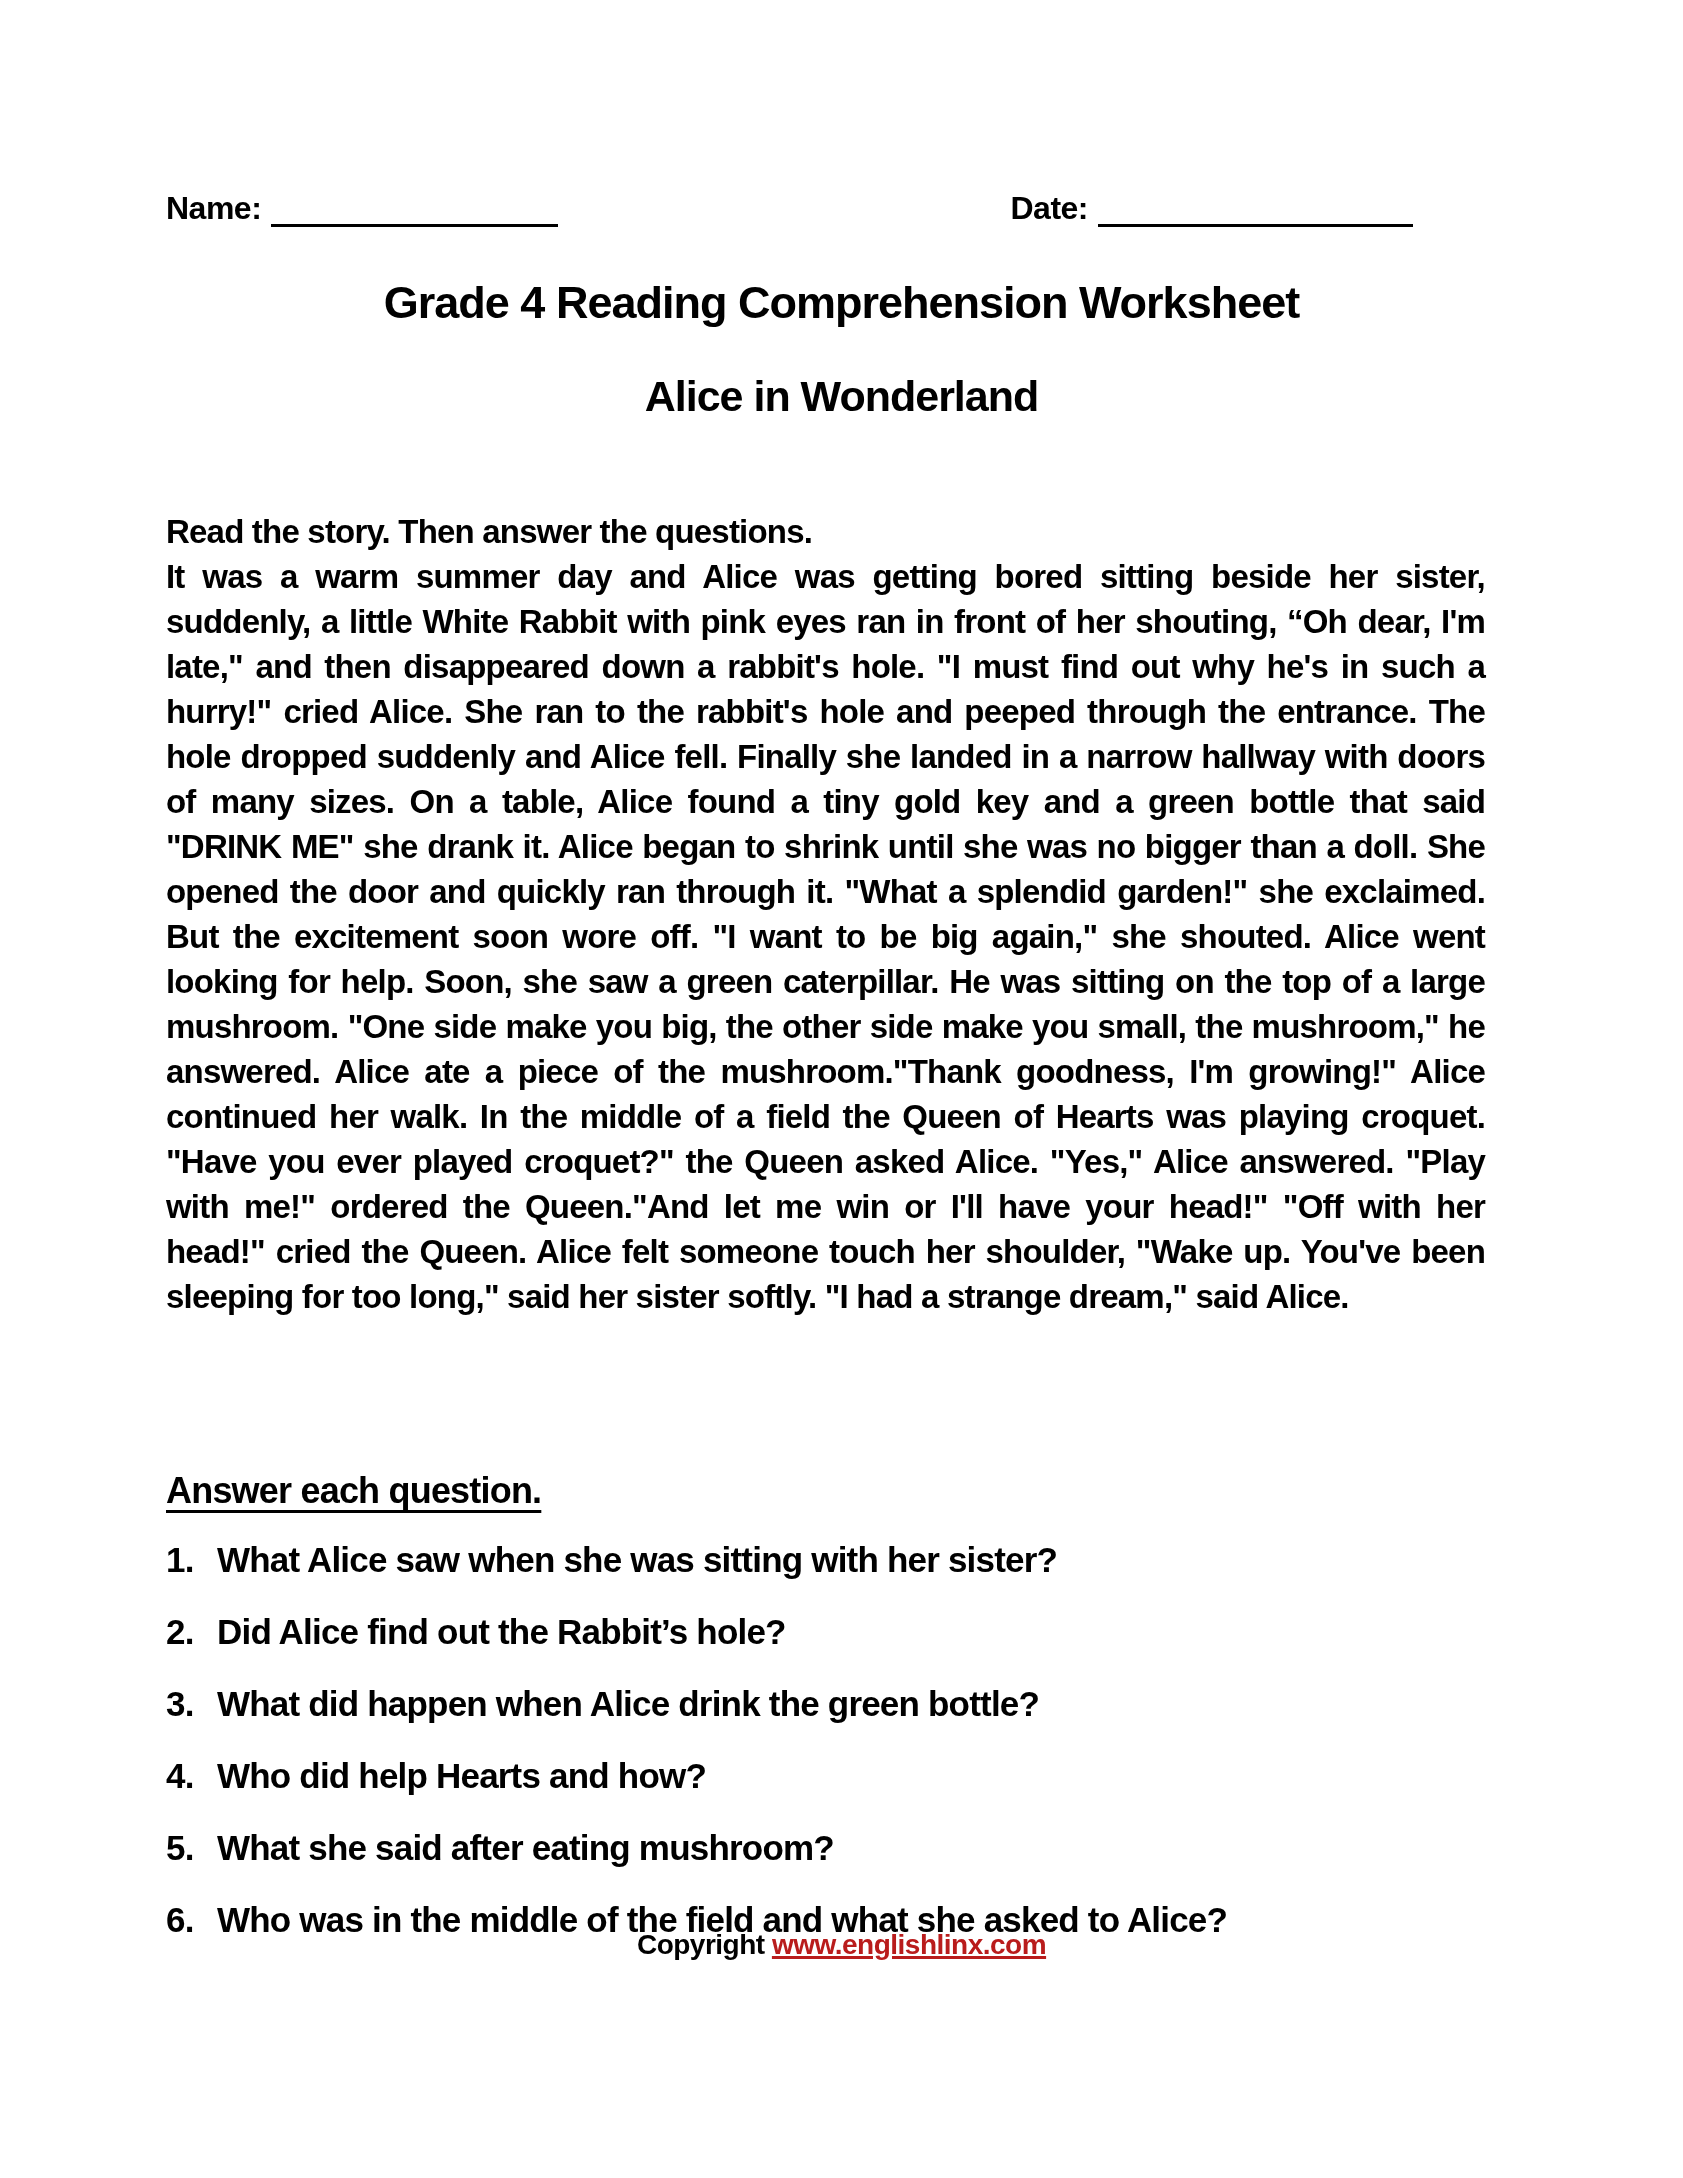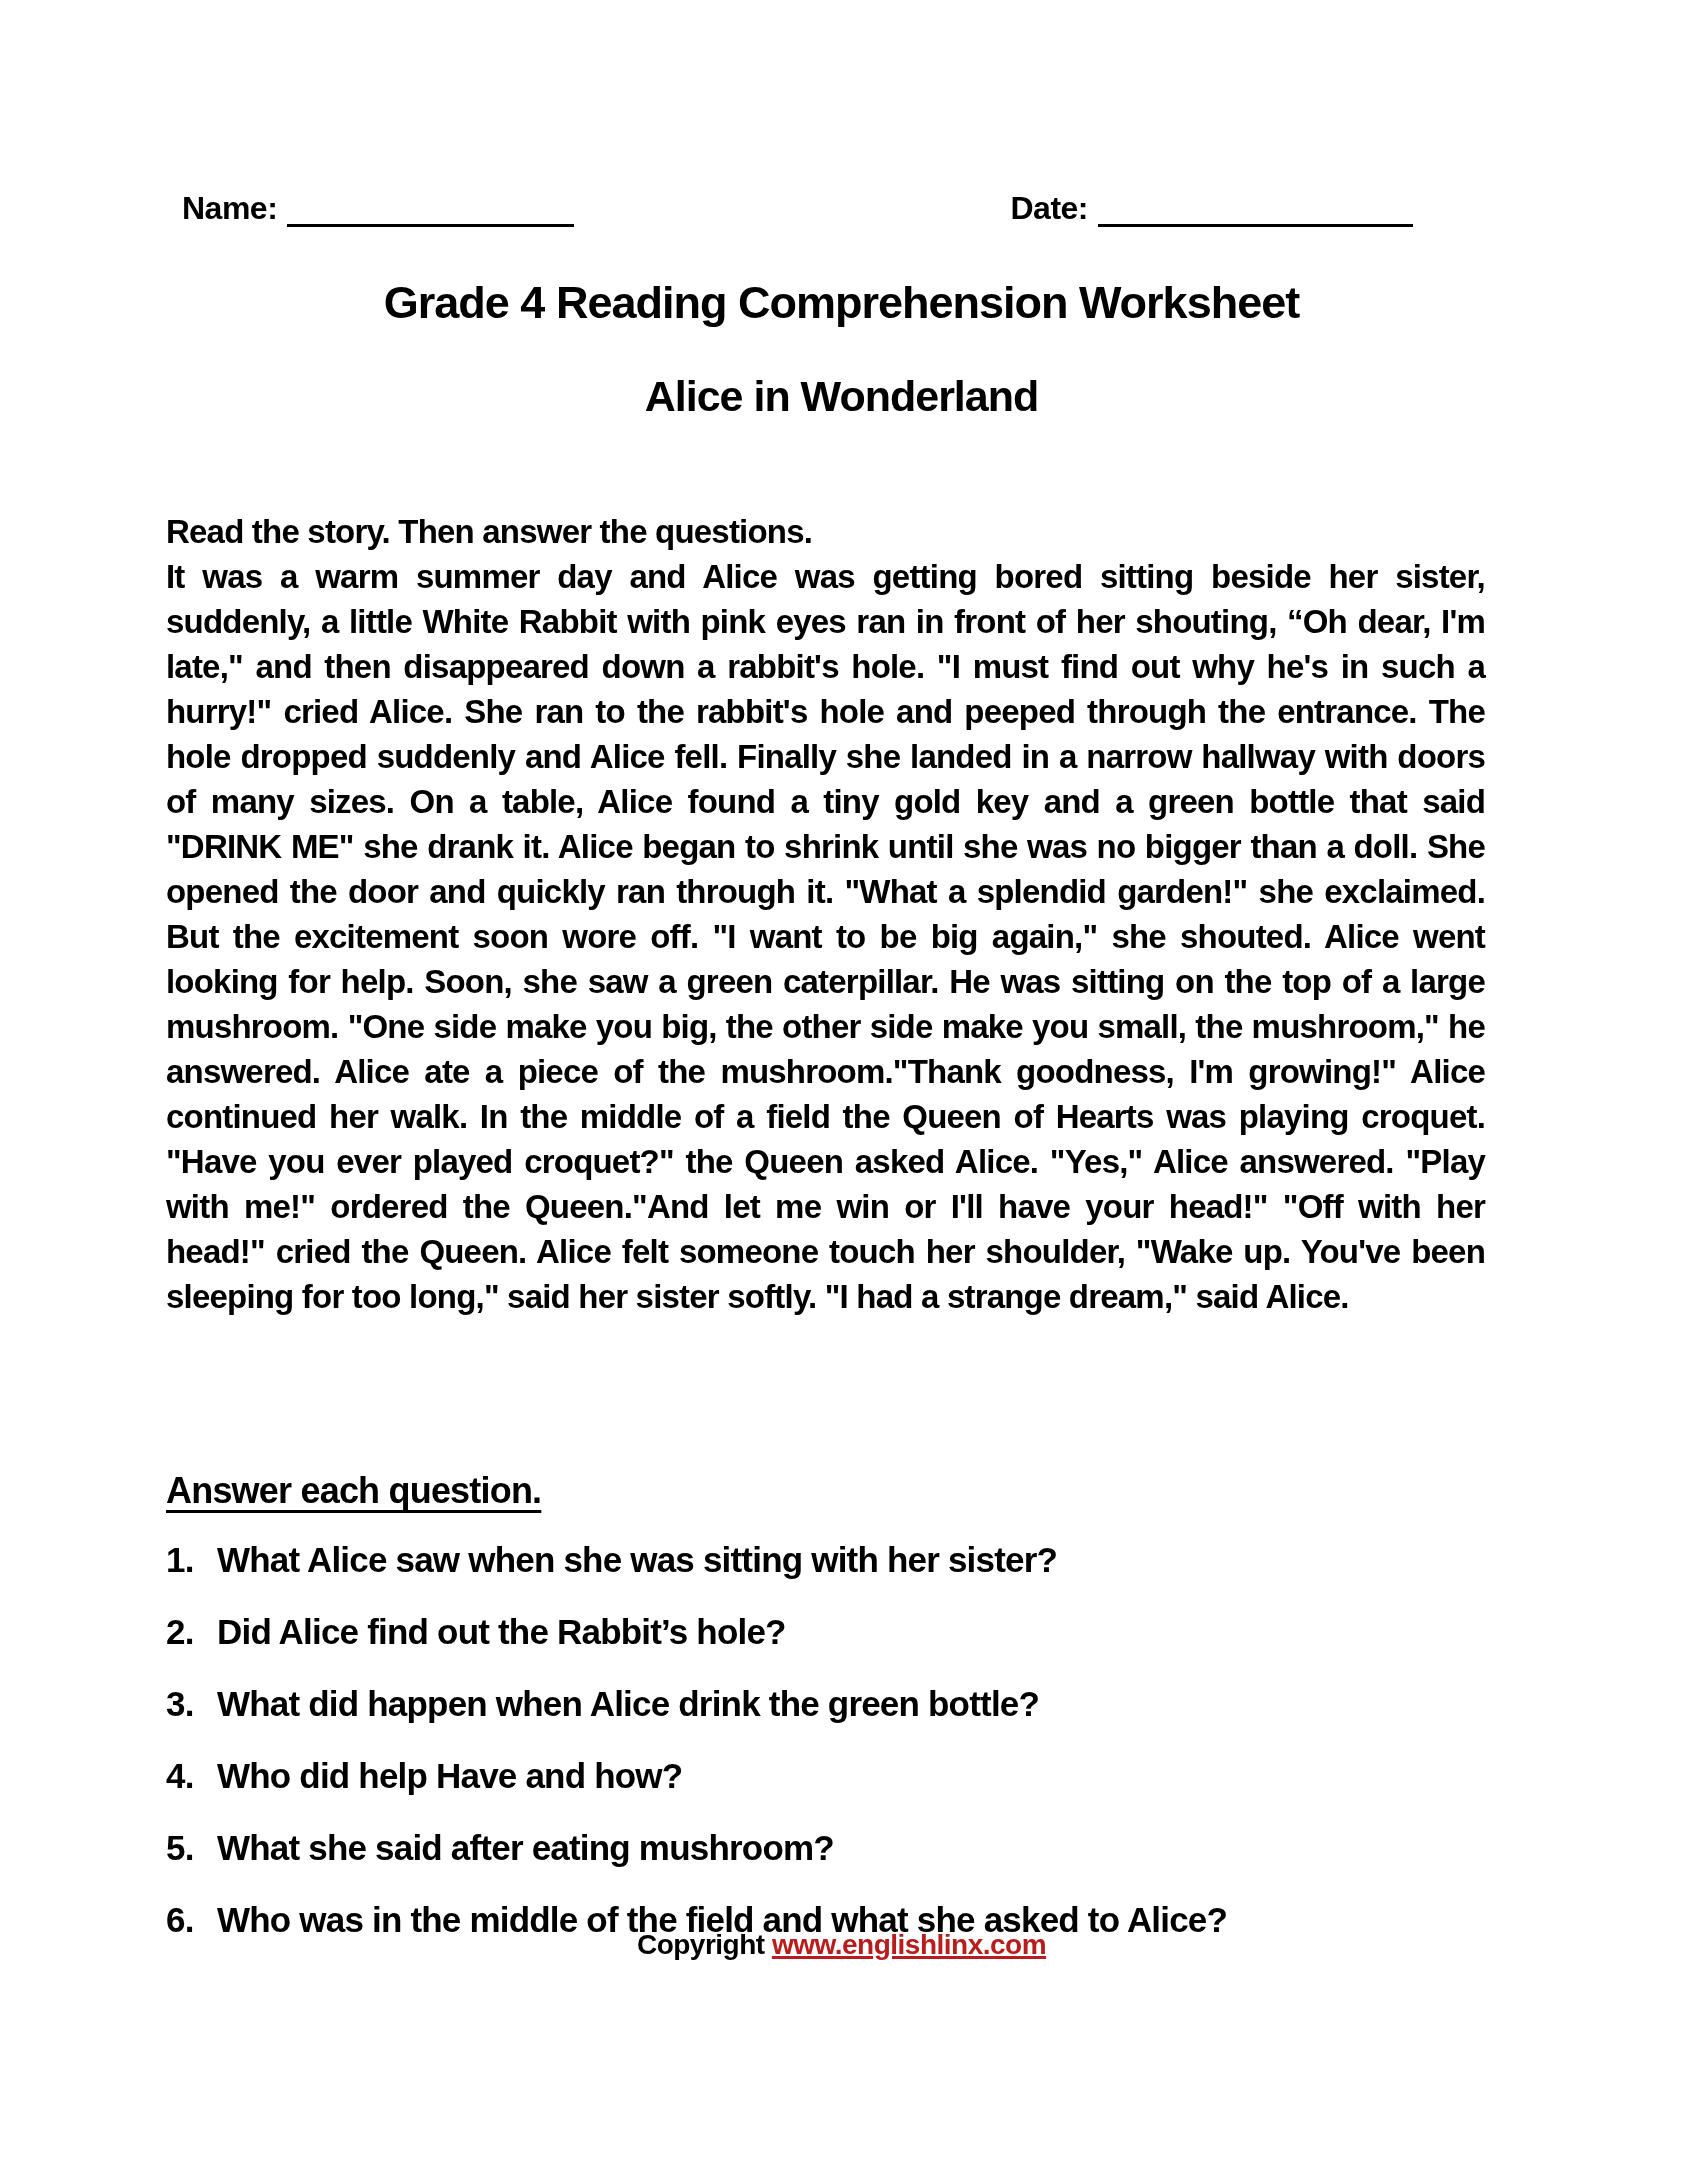--- a/index.html
+++ b/index.html
@@ -19,21 +19,21 @@
     top: 190px;
     left: 166px;
     right: 270px;
     display: flex;
     justify-content: space-between;
     align-items: flex-end;
     font-size: 32px;
     letter-spacing: -0.5px;
   }
   .field-group { display: flex; align-items: flex-end; }
-  .field-label { white-space: nowrap; margin-left: 16px; }
+  .field-label { white-space: nowrap; }
   .blank-line {
     display: inline-block;
     border-bottom: 3px solid #000;
     height: 30px;
     margin-left: 10px;
   }
   .blank-name { width: 287px; }
   .blank-date { width: 315px; }
 
   .doc-title {
@@ -146,21 +146,21 @@
     <div class="question-item">
       <span class="question-number">2.</span>
       <span class="question-text">Did Alice find out the Rabbit’s hole?</span>
     </div>
     <div class="question-item">
       <span class="question-number">3.</span>
       <span class="question-text">What did happen when Alice drink the green bottle?</span>
     </div>
     <div class="question-item">
       <span class="question-number">4.</span>
-      <span class="question-text">Who did help Have and how?</span>
+      <span class="question-text">Who did help Hearts and how?</span>
     </div>
     <div class="question-item">
       <span class="question-number">5.</span>
       <span class="question-text">What she said after eating mushroom?</span>
     </div>
     <div class="question-item">
       <span class="question-number">6.</span>
       <span class="question-text">Who was in the middle of the field and what she asked to Alice?</span>
     </div>
   </div>

